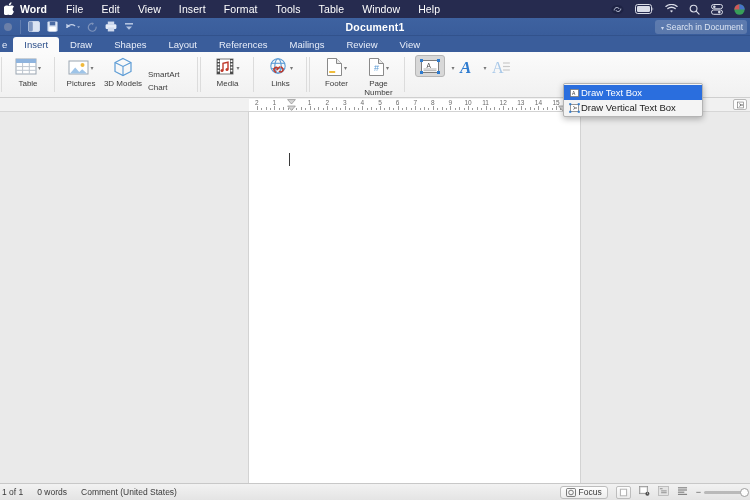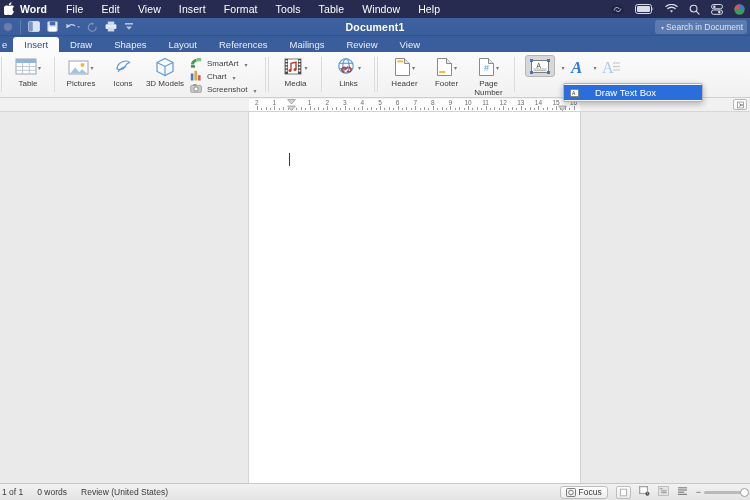--- a/index.html
+++ b/index.html
@@ -78,36 +78,36 @@
   .rbtn .lbl {
     font-size: 8px; color: #3b3b3b; text-align: center; line-height: 8.5px;
     margin-top: 1px; white-space: nowrap;
   }
   .rbtn .lbl.two { white-space: normal; width: 40px; }
   .caret { font-size: 6px; color: #777; margin-left: 1px; }
   .ico-row { display: flex; align-items: center; }
 
   
   .rstack { display: flex; flex-direction: column; justify-content: center; padding: 2px 2px; }
-  .rsmall { display: flex; align-items: flex-end; gap: 5px; height: 13px; padding: 0 2px; }
+  .rsmall { display: flex; align-items: flex-start; gap: 15px; height: 13px; padding: 0 2px; flex-direction: column; }
   .rsmall .lbl { font-size: 8px; color: #3b3b3b; white-space: nowrap; }
 
   .rbtn.selected .ico {
     background: #d8d8d8; border: 1px solid #b6b6b6; border-radius: 3px;
     width: 30px; height: 22px;
   }
 
   
   .dropdown {
     position: absolute; left: 563px; top: 83px; width: 140px;
     background: #f4f4f4; border: 1px solid #b4b4b4; border-radius: 2px;
     box-shadow: 0 2px 6px rgba(0,0,0,.28); z-index: 40; padding: 1px 0;
   }
   .dd-item {
-    display: flex; align-items: center; gap: 15px; height: 15px;
+    display: flex; align-items: center; gap: 1px; height: 15px;
     padding: 0 5px; font-size: 9.5px; color: #1a1a1a; white-space: nowrap;
   }
   .dd-item.hl { background: #2a6ede; color: #fff; }
 
   
   .ruler {
     position: absolute; top: 98px; left: 0; width: 750px; height: 14px;
     background: #f1f1f1; border-bottom: 1px solid #d6d6d6;
   }
   .ruler-band { position: absolute; left: 249px; top: 1px; width: 331px; height: 12px;
@@ -312,29 +312,20 @@
             <rect x="1" y="3" width="19" height="13" fill="#fff" stroke="#9aa5b1"></rect>
             <circle cx="14.5" cy="7" r="2" fill="#f0b93c"></circle>
             <path d="M2 15.5l5.2-6 4 4.4 3-2.6 4.8 4.2z" fill="#9ec4e8"></path>
           </svg>
           <span class="caret">▾</span>
         </div>
         <div class="lbl">Pictures</div>
       </div>
 
 
-      <div class="rbtn">
-        <div class="ico">
-          <svg width="21" height="20" viewBox="0 0 21 20">
-            <path d="M4 12c0-5 5-8 9-8 1.5 0 3 .6 3.5 1.6-2 .3-3 1.4-3.6 2.6-1 2-2.4 4.2-6 4.5z" fill="none" stroke="#5b9bd5" stroke-width="1.2"></path>
-            <path d="M5 15c2-3 5-4.6 8-5.3" fill="none" stroke="#5b9bd5" stroke-width="1.2"></path>
-          </svg>
-        </div>
-        <div class="lbl">Icons</div>
-      </div>
 
       <div class="rbtn">
         <div class="ico">
           <svg width="20" height="20" viewBox="0 0 20 20">
             <path d="M10 1.5l8 4v9l-8 4-8-4v-9z" fill="none" stroke="#5b9bd5" stroke-width="1.2"></path>
             <path d="M2 5.5l8 4 8-4M10 9.5v9" fill="none" stroke="#5b9bd5" stroke-width="1.1"></path>
           </svg>
         </div>
         <div class="lbl two">3D Models</div>
       </div>
@@ -423,31 +414,20 @@
 
 
     <div class="rsep"></div>
 
     <div class="rgroup">
       <div class="rbtn">
         <div class="ico ico-row">
           <svg width="17" height="20" viewBox="0 0 17 20">
             <path d="M1.5 1.5h9l5 5v12h-14z" fill="#fff" stroke="#8a8a8a"></path>
             <path d="M10.5 1.5v5h5" fill="#e8e8e8" stroke="#8a8a8a"></path>
-            <rect x="3.2" y="3.4" width="6" height="2" fill="#f0bd3c"></rect>
-          </svg>
-          <span class="caret">▾</span>
-        </div>
-        <div class="lbl">Header</div>
-      </div>
-      <div class="rbtn">
-        <div class="ico ico-row">
-          <svg width="17" height="20" viewBox="0 0 17 20">
-            <path d="M1.5 1.5h9l5 5v12h-14z" fill="#fff" stroke="#8a8a8a"></path>
-            <path d="M10.5 1.5v5h5" fill="#e8e8e8" stroke="#8a8a8a"></path>
             <rect x="3.2" y="14" width="6" height="2" fill="#f0bd3c"></rect>
           </svg>
           <span class="caret">▾</span>
         </div>
         <div class="lbl">Footer</div>
       </div>
       <div class="rbtn">
         <div class="ico ico-row">
           <svg width="17" height="20" viewBox="0 0 17 20">
             <path d="M1.5 1.5h9l5 5v12h-14z" fill="#fff" stroke="#8a8a8a"></path>
@@ -506,20 +486,31 @@
 
   </div>
 
   <div class="dropdown">
     <div class="dd-item hl">
       <svg width="11" height="10" viewBox="0 0 12 11">
         <rect x="1.5" y="1.5" width="9" height="8" fill="#fff" stroke="#6f6f6f" stroke-width=".8"></rect>
         <text x="3.2" y="7.6" font-size="5.5" fill="#333" font-family="Liberation Sans">A</text>
       </svg>
       <span>Draw Text Box</span>
+    </div>
+    <div class="dd-item">
+      <svg width="11" height="10" viewBox="0 0 12 11">
+        <rect x="1.5" y="1.5" width="9" height="8" fill="#fff" stroke="#6f6f6f" stroke-width=".8"></rect>
+        <text x="6" y="7.4" font-size="5.5" fill="#333" font-family="Liberation Sans" transform="rotate(90 6 5.5)" text-anchor="middle">A</text>
+        <rect x="0.2" y="0.2" width="2.2" height="2.2" fill="#2f7cd0"></rect>
+        <rect x="9.6" y="0.2" width="2.2" height="2.2" fill="#2f7cd0"></rect>
+        <rect x="0.2" y="8.6" width="2.2" height="2.2" fill="#2f7cd0"></rect>
+        <rect x="9.6" y="8.6" width="2.2" height="2.2" fill="#2f7cd0"></rect>
+      </svg>
+      <span>Draw Vertical Text Box</span>
     </div>
   </div>
 
   <div class="ruler">
     <div class="ruler-band">
 
       <div id="ruler-marks">
           <div class="rnum" style="left: 7.8px;">2</div>
           <div class="rnum" style="left: 25.4px;">1</div>
           <div class="rnum" style="left: 60.6px;">1</div>
@@ -631,21 +622,21 @@
   <div class="canvas">
     <div class="page">
       <div class="caret-bar"></div>
     </div>
   </div>
 
   <div class="statusbar">
     <div class="sb-left">
       <span>1 of 1</span>
       <span>0 words</span>
-      <span>Review (United States)</span>
+      <span>Comment (United States)</span>
     </div>
     <div class="sb-right">
       <div class="sb-focus">
         <svg width="10" height="9" viewBox="0 0 11 10">
           <rect x="0.5" y="0.5" width="10" height="9" rx="1.4" fill="none" stroke="#6b6b6b"></rect>
           <ellipse cx="5.5" cy="5" rx="2.6" ry="2.6" fill="none" stroke="#6b6b6b"></ellipse>
         </svg>
         <span>Focus</span>
       </div>
       <div class="sb-viewbtn">

